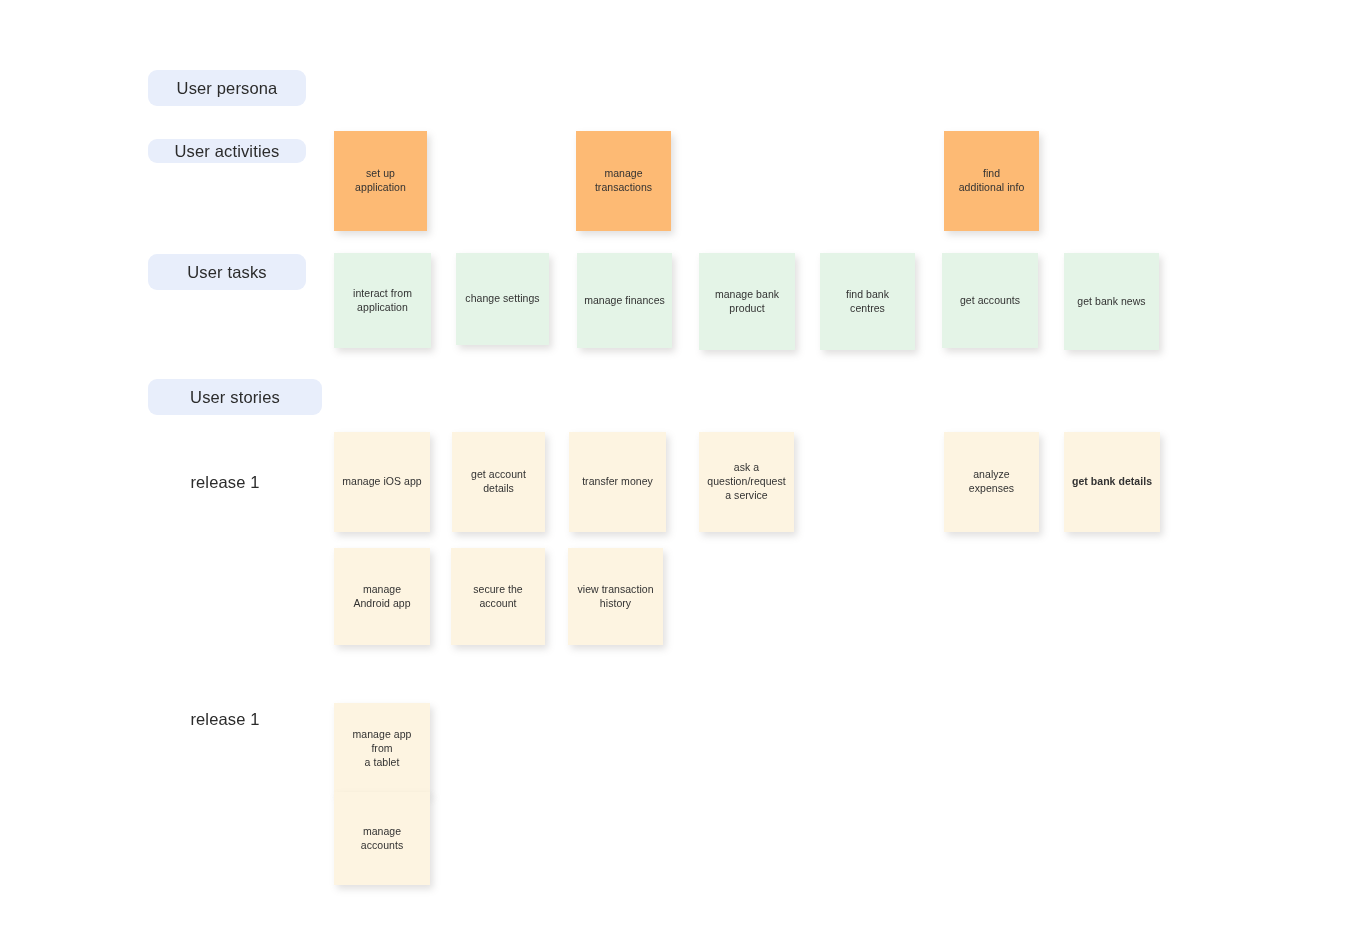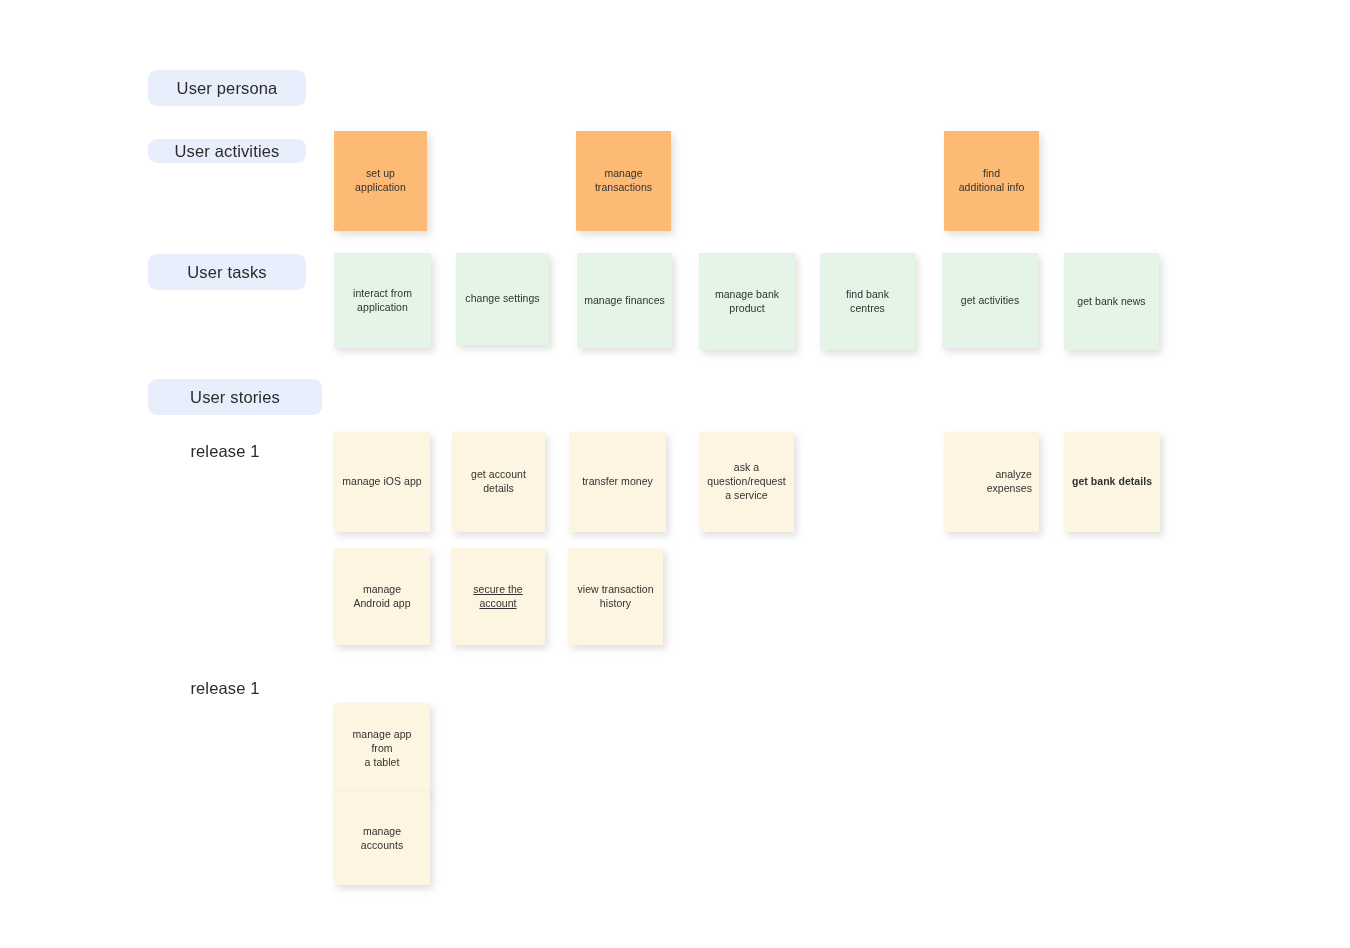--- a/index.html
+++ b/index.html
@@ -41,20 +41,21 @@
   .release-label {
     position: absolute;
     box-sizing: border-box;
     display: flex;
     align-items: center;
     justify-content: center;
     color: #2b2b2b;
     font-size: 16.5px;
     letter-spacing: 0.15px;
     white-space: nowrap;
+    margin-top: 31px;
   }
 
   
   .card {
     position: absolute;
     box-sizing: border-box;
     display: flex;
     align-items: center;
     justify-content: center;
     text-align: center;
@@ -108,51 +109,51 @@
     </div>
     <div class="card task" style="left: 699px; top: 253px; width: 96px; height: 97px;">
       <span class="card-text">manage bank
 product</span>
     </div>
     <div class="card task" style="left: 820px; top: 253px; width: 95px; height: 97px;">
       <span class="card-text">find bank
 centres</span>
     </div>
     <div class="card task" style="left: 942px; top: 253px; width: 96px; height: 95px;">
-      <span class="card-text">get activities</span>
+      <span class="card-text">get accounts</span>
     </div>
     <div class="card task" style="left: 1064px; top: 253px; width: 95px; height: 97px;">
       <span class="card-text">get bank news</span>
     </div>
     <div class="card story" style="left: 334px; top: 432px; width: 96px; height: 100px;">
       <span class="card-text">manage iOS app</span>
     </div>
     <div class="card story" style="left: 452px; top: 432px; width: 93px; height: 100px;">
       <span class="card-text">get account
 details</span>
     </div>
     <div class="card story" style="left: 699px; top: 432px; width: 95px; height: 100px;">
       <span class="card-text">ask a
 question/request
 a service</span>
     </div>
     <div class="card story" style="left: 569px; top: 432px; width: 97px; height: 100px;">
       <span class="card-text">transfer money</span>
     </div>
-    <div class="card story" style="left: 944px; top: 432px; width: 95px; height: 100px; text-align: right;">
+    <div class="card story" style="left: 944px; top: 432px; width: 95px; height: 100px;">
       <span class="card-text">analyze expenses</span>
     </div>
     <div class="card story" style="left: 1064px; top: 432px; width: 96px; height: 100px; font-weight: bold;">
       <span class="card-text">get bank details</span>
     </div>
     <div class="card story" style="left: 334px; top: 548px; width: 96px; height: 97px;">
       <span class="card-text">manage
 Android app</span>
     </div>
-    <div class="card story" style="left: 451px; top: 548px; width: 94px; height: 97px; text-decoration: underline;">
+    <div class="card story" style="left: 451px; top: 548px; width: 94px; height: 97px;">
       <span class="card-text">secure the
 account</span>
     </div>
     <div class="card story" style="left: 568px; top: 548px; width: 95px; height: 97px;">
       <span class="card-text">view transaction
 history</span>
     </div>
     <div class="card story" style="left: 334px; top: 675px; width: 96px; height: 92px; margin-top: 28px;">
       <span class="card-text">manage app from
 a tablet</span>

